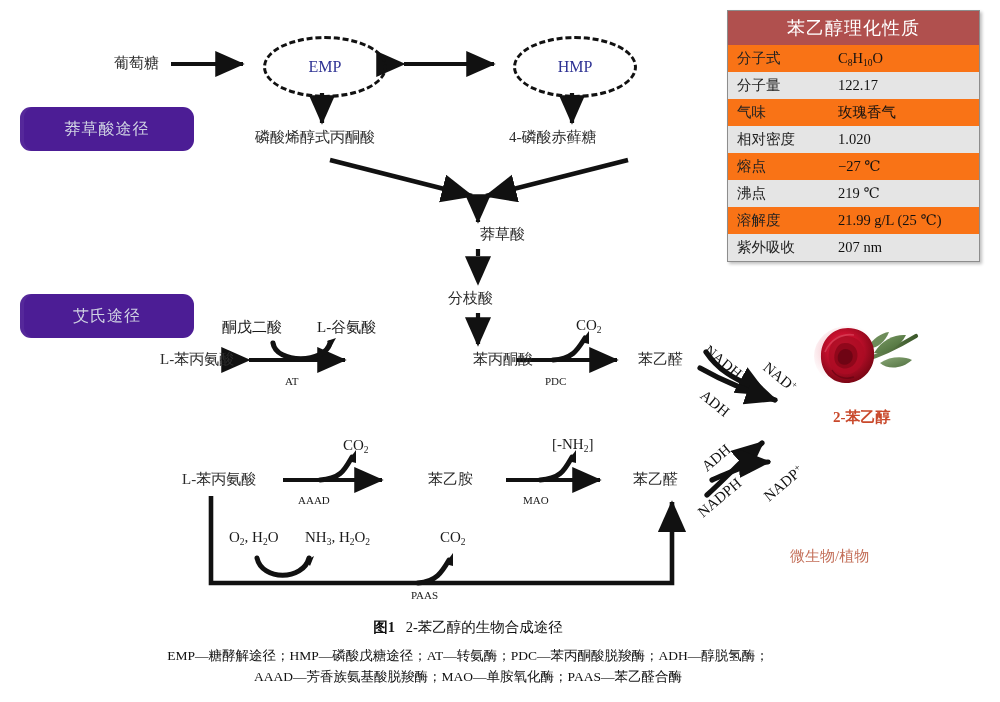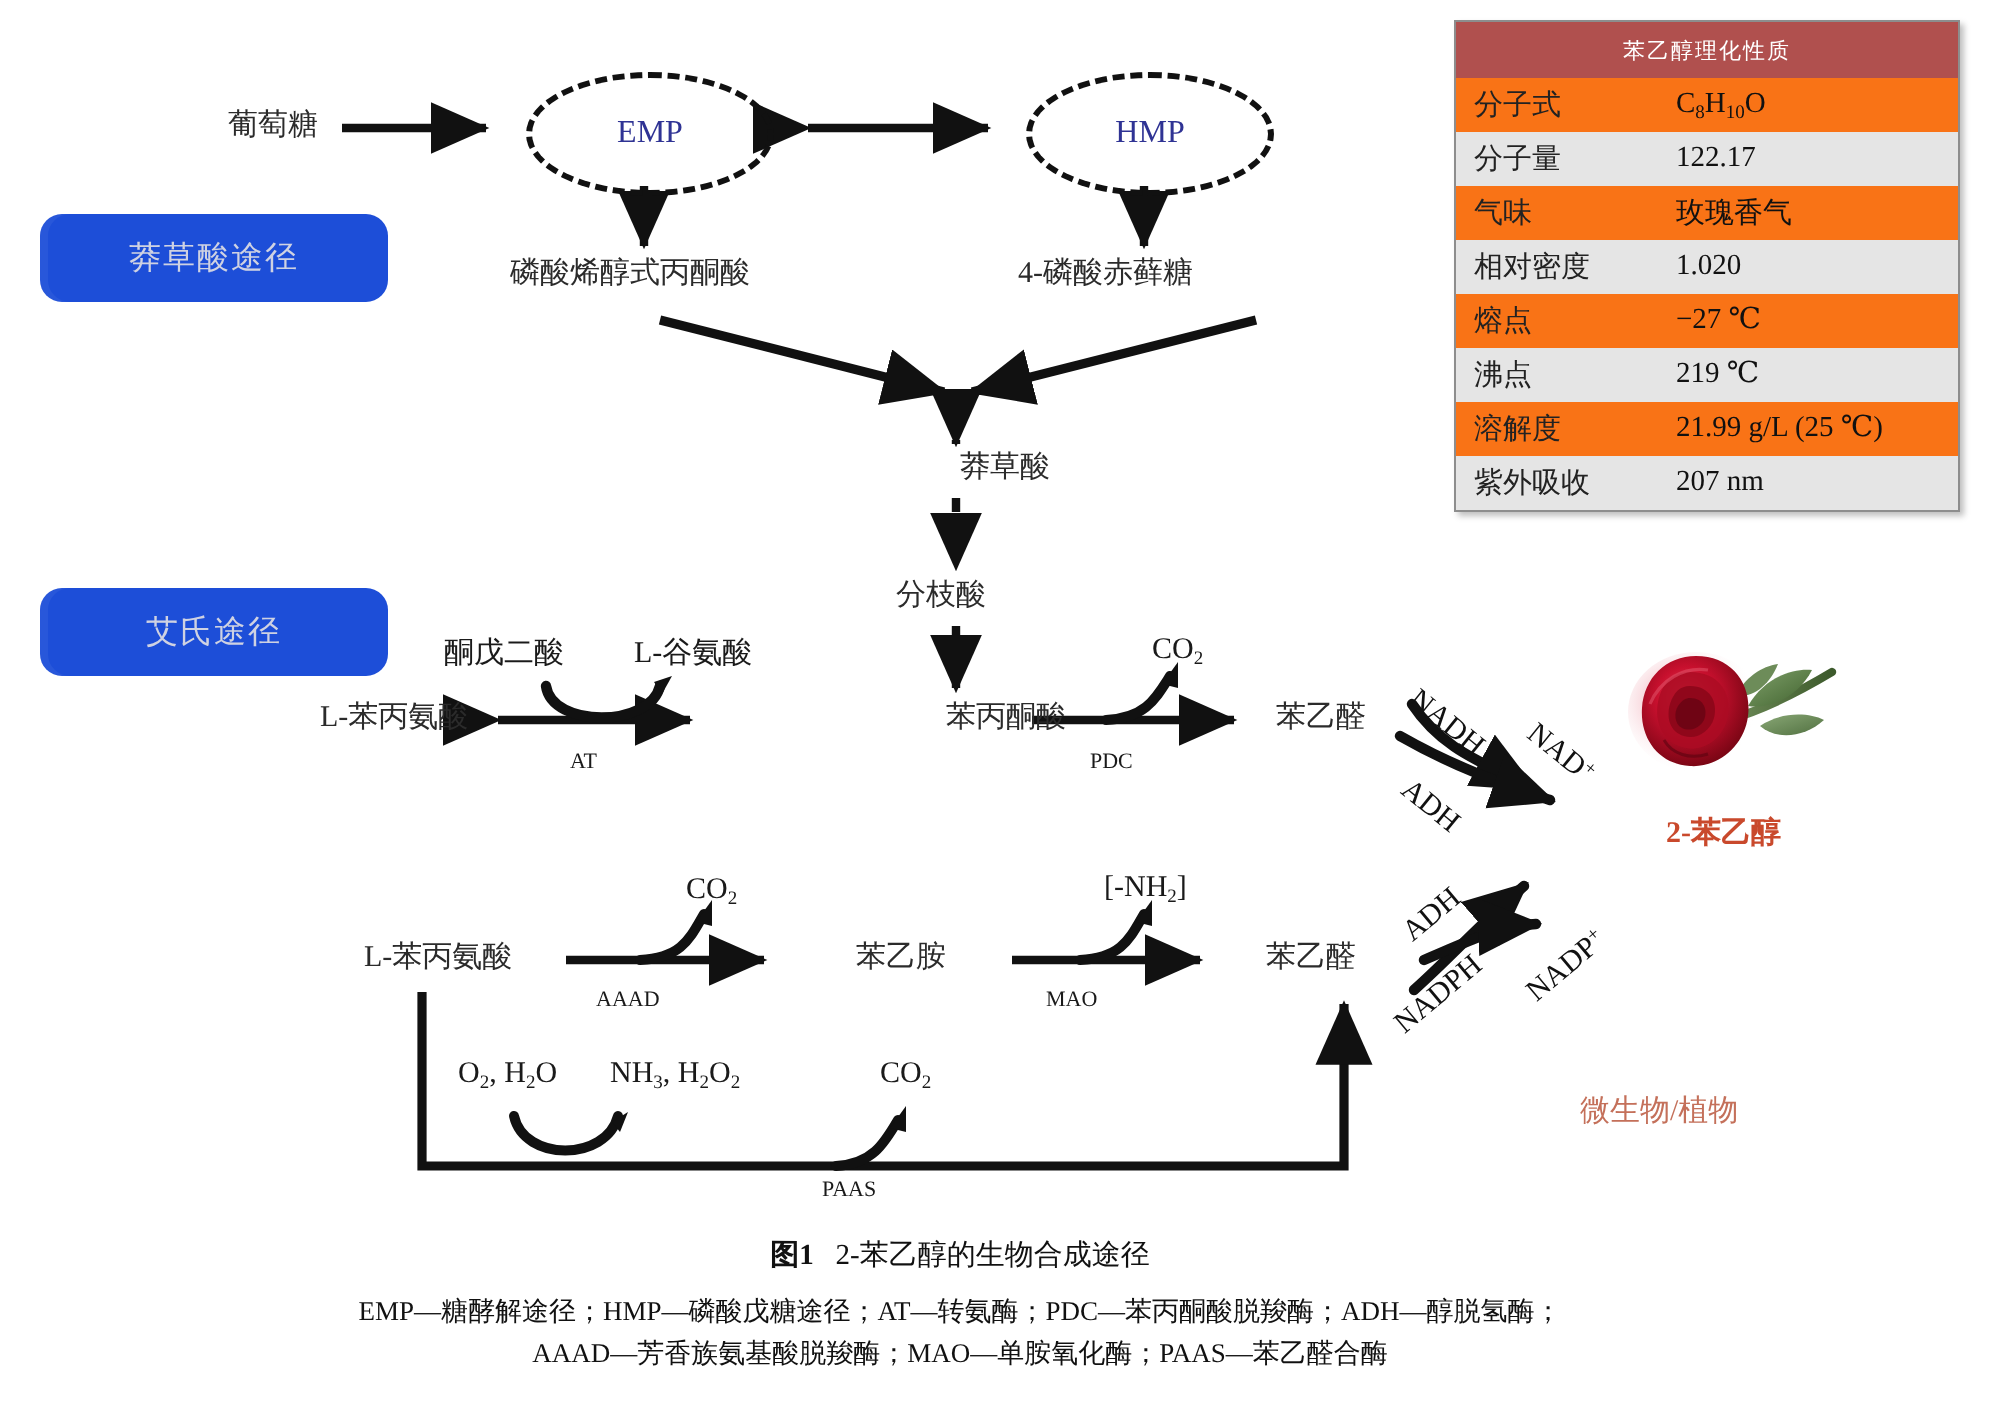--- a/index.html
+++ b/index.html
@@ -18,21 +18,21 @@
   .lbl{position:absolute;white-space:nowrap;line-height:1;}
 
   
   .metab{font-size:15px;color:#2b2b2b;}
   .enz{font-size:11px;color:#1a1a1a;}
   .small-mol{font-size:15px;color:#1a1a1a;}
 
   
   .pill{
     position:absolute;
-    background:#1d4ed8;
+    background:#4c1d95;
     border-radius:11px;
     color:#cfd2e2;
     font-size:16px;
     display:flex;align-items:center;justify-content:center;
     letter-spacing:1px;
     box-shadow:inset 4px 0 0 rgba(255,255,255,0.05);
   }
 
   
   .ell{
@@ -51,37 +51,37 @@
     position:absolute;left:727px;top:10px;width:253px;
     border:1px solid #8d8d8d;
     background:#fff;
     box-shadow:2px 2px 3px rgba(0,0,0,0.25);
     border-collapse:collapse;
     font-size:14.5px;
   }
   #proptable td{padding:4px 0 4px 9px;height:18px;vertical-align:middle;}
   #proptable .th{
     background:#b0504e;color:#fff;text-align:center;
-    font-size:11px;padding:5px 0;letter-spacing:1px;
+    font-size:18px;padding:5px 0;letter-spacing:1px;
   }
   #proptable tr.odd td{background:#f97316;}
   #proptable tr.even td{background:#e5e5e5;}
   #proptable td.k{width:92px;color:#222;}
   #proptable td.v{color:#111;}
   sub{font-size:9.5px;vertical-align:baseline;position:relative;top:3px;}
   sup{font-size:9.5px;vertical-align:baseline;position:relative;top:-5px;}
 
   
   #rose{position:absolute;left:812px;top:322px;width:118px;height:80px;}
 
   .red-txt{color:#c9492c;}
   .terra{color:#c4705a;}
 
   
-  #caption{position:absolute;left:12px;top:618px;width:936px;text-align:center;}
+  #caption{position:absolute;left:0;top:618px;width:936px;text-align:center;}
   #cap-title{font-size:14.5px;color:#111;margin-bottom:9px;}
   #cap-title b{font-weight:bold;}
   .cap-line{font-size:13.5px;color:#111;line-height:1.55;}
 </style>
 </head>
 <body>
 
 <div id="stage">
 
   <svg id="wires" viewBox="0 0 1000 702">

